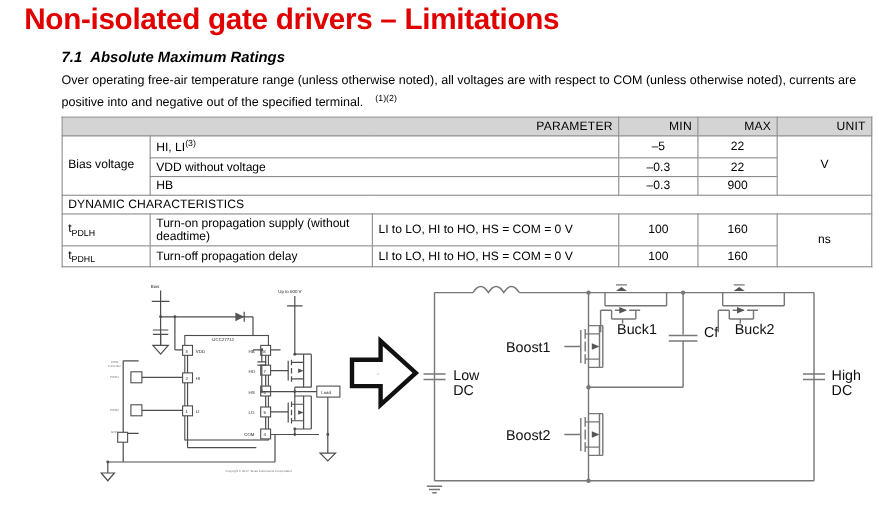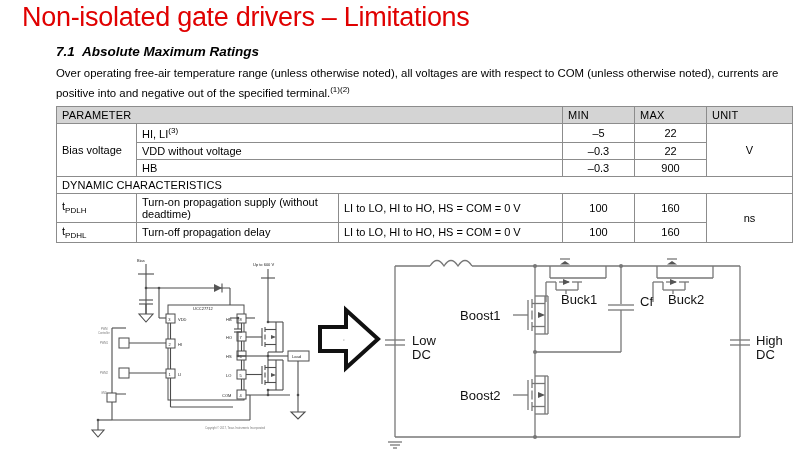--- a/index.html
+++ b/index.html
@@ -7,57 +7,57 @@
     width:798px;height:461px;
     background:#ffffff;
     font-family:"Liberation Sans", sans-serif;
     color:#000;
     overflow:hidden;
     position:relative;
   }
   
   #slide-title{
     position:absolute;left:22px;top:2px;
-    font-size:27px;font-weight:normal;
+    font-size:27px;font-weight:bold;
     color:#e00000;
     letter-spacing:-0.3px;
     white-space:nowrap;
   }
   
   #section-heading{
     position:absolute;left:56px;top:44px;
     font-size:13.5px;font-weight:bold;
     white-space:nowrap;
     font-style:italic;
   }
   #section-heading .num{display:inline-block;width:26px;}
   
   #intro-paragraph{
     position:absolute;left:56px;top:66px;width:736px;
     font-size:11.4px;line-height:15.5px;
   }
-  #intro-paragraph sup{font-size:8px;vertical-align:super;}
+  #intro-paragraph sup{font-size:8px;vertical-align:super;margin-left:11px;}
   
   #ratings-table{
     position:absolute;left:56px;top:106px;width:736px;
     border-collapse:collapse;
     font-size:11px;
     table-layout:fixed;
   }
   #ratings-table td,#ratings-table th{
     border:1px solid #8c8c8c;
     padding:2px 5px;
     vertical-align:middle;
     font-weight:normal;
     height:17px;
     box-sizing:border-box;
   }
   .hdr{
     background:#d4d4d4;
-    text-align:left;
+    text-align:right;
     font-weight:bold;
     font-size:11px;
     letter-spacing:0.2px;
   }
   .c-num{text-align:center;}
   .c-unit{text-align:center;}
   .sect-row td{
     font-weight:bold;
     border-left:1px solid #8c8c8c;
     border-right:1px solid #8c8c8c;

